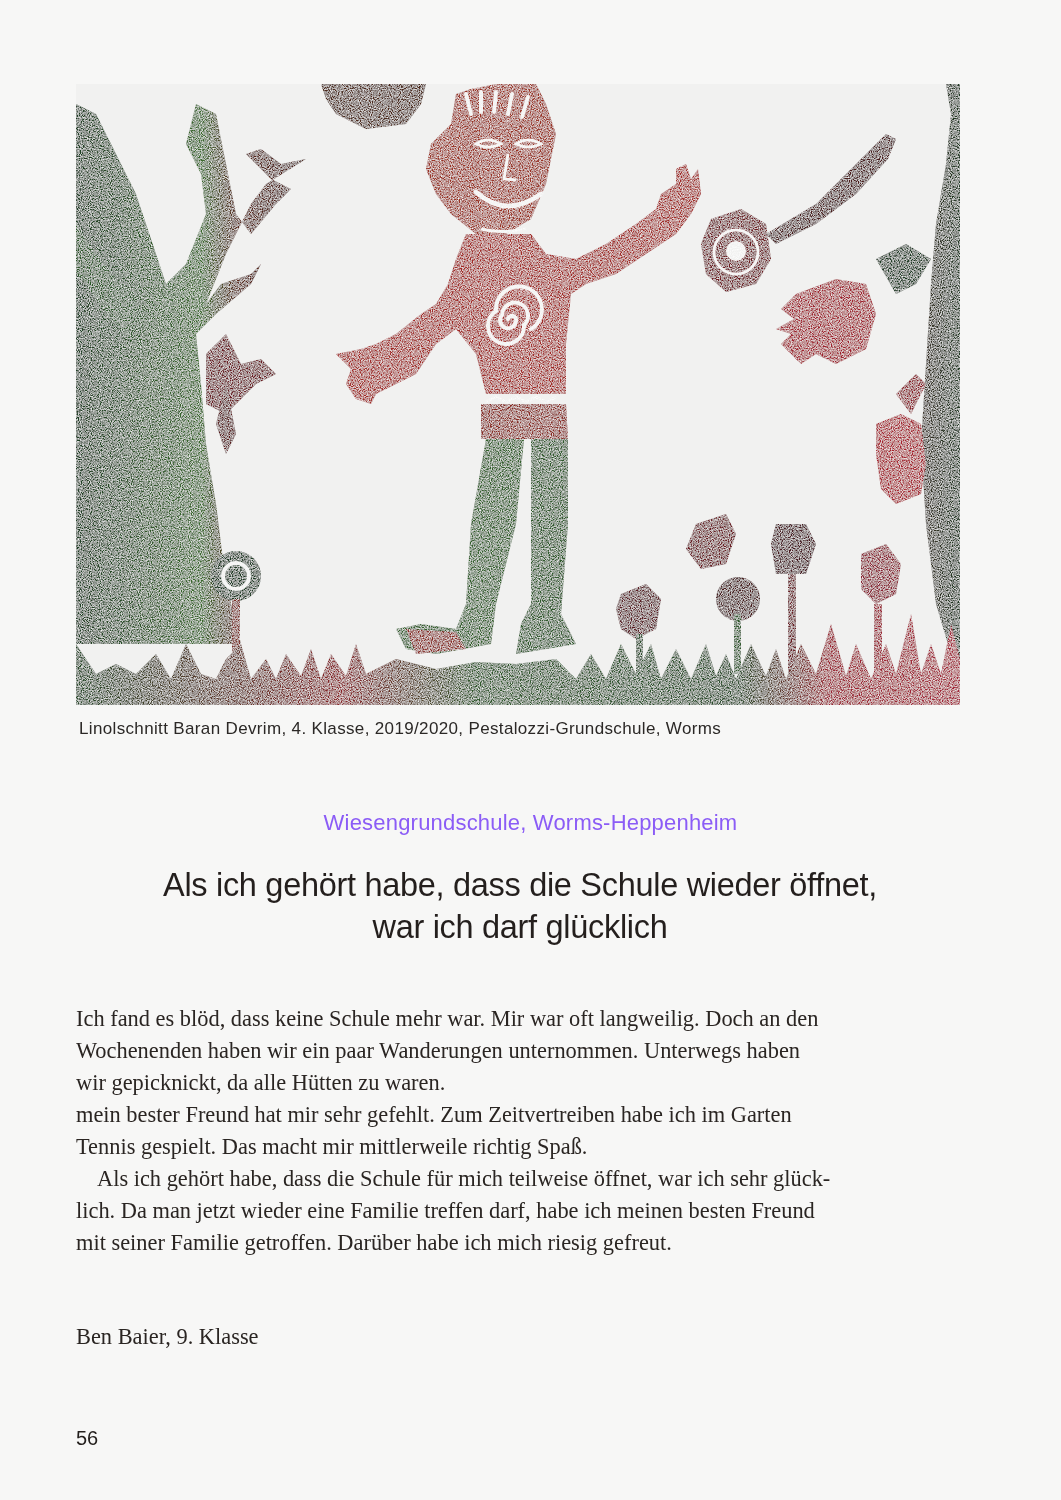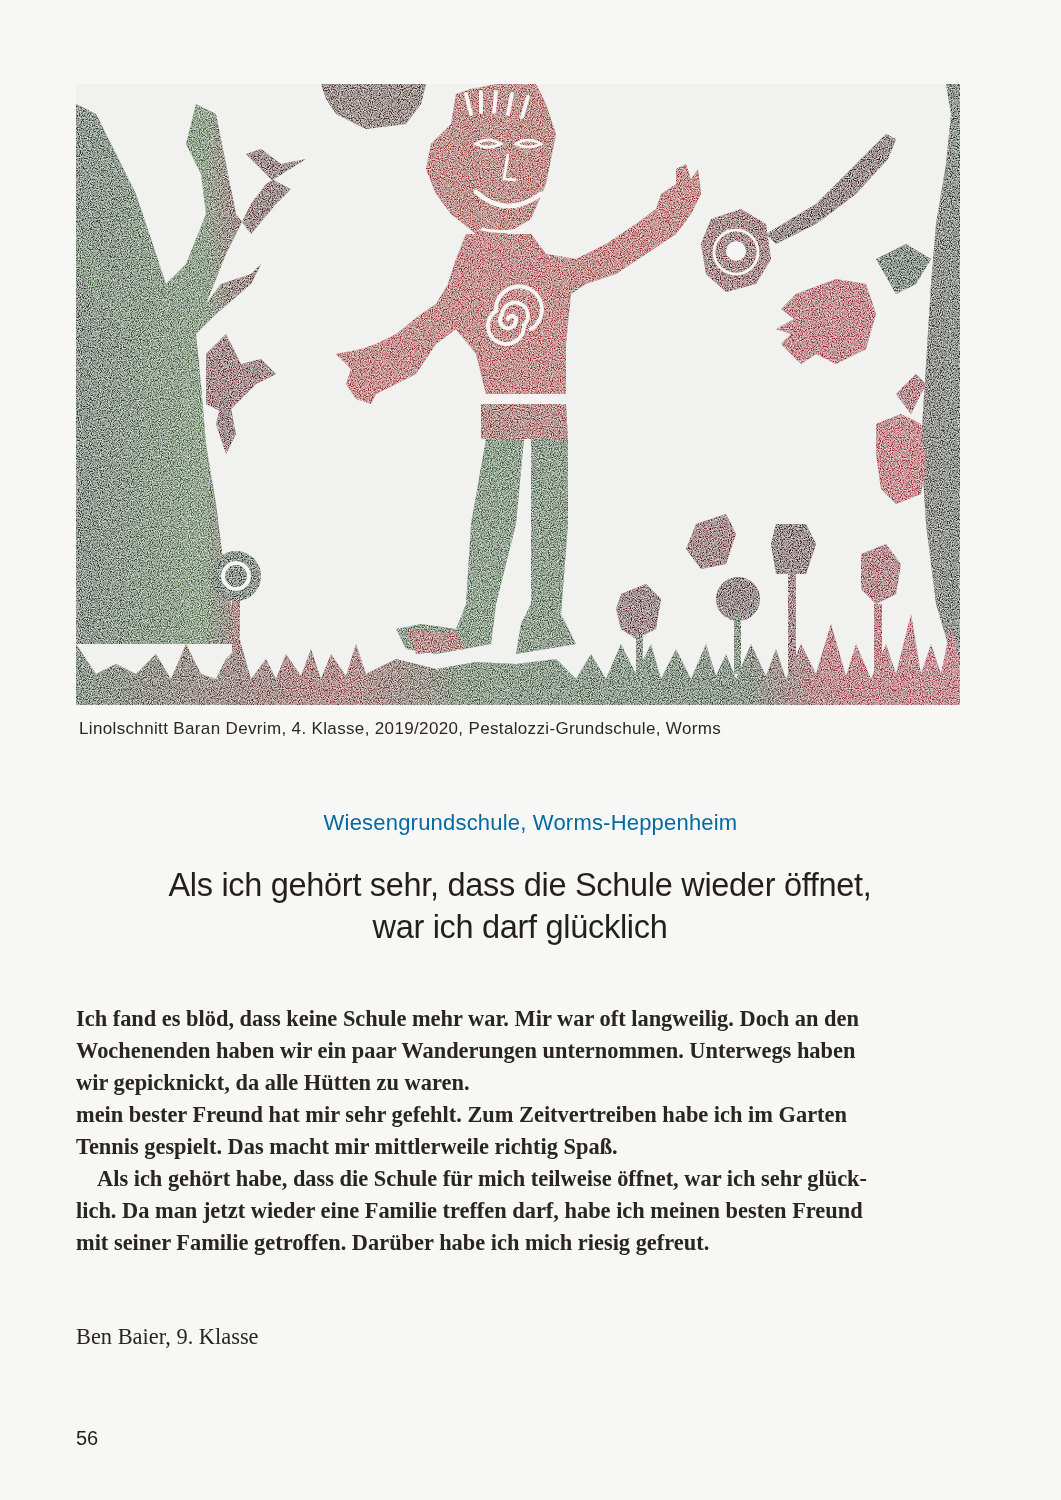--- a/index.html
+++ b/index.html
@@ -26,21 +26,21 @@
     letter-spacing: 0.35px;
     color: #2b2826;
     white-space: nowrap;
   }
   .school {
     position: absolute;
     left: 0; width: 1061px; top: 810px;
     text-align: center;
     font-family: "Liberation Sans", sans-serif;
     font-size: 22px;
-    color: #0369a1;
+    color: #8b5cf6;
     letter-spacing: 0.2px;
   }
   .headline {
     position: absolute;
     left: 40px; width: 960px; top: 864px;
     text-align: center;
     font-family: "Liberation Sans", sans-serif;
     font-size: 32.5px;
     line-height: 42px;
     color: #241f1d;
@@ -48,21 +48,21 @@
   }
   .body-text {
     position: absolute;
     left: 76px; top: 1003px;
     width: 900px;
     font-family: "Liberation Serif", serif;
     font-size: 22.4px;
     line-height: 32px;
     color: #2a2522;
   }
-  .body-text p { margin: 0; white-space: nowrap; font-weight: bold; }
+  .body-text p { margin: 0; white-space: nowrap; }
   .body-text .indent { padding-left: 21px; }
   .author {
     position: absolute;
     left: 76px; top: 1324px;
     font-family: "Liberation Serif", serif;
     font-size: 22.4px;
     color: #2a2522;
   }
   .page-number {
     position: absolute;
@@ -179,21 +179,21 @@
       <path d="M0,560 L0,621 L884,621 L884,575 L875,540 L865,590 L855,560 L845,590 L835,530 L820,590 L810,560 L795,595 L780,560 L770,592 L755,540 L740,590 L725,560 L710,595 L700,565 L690,592 L675,560 L660,595 L650,570 L640,592 L630,560 L615,595 L600,565 L585,595 L575,560 L560,590 L545,560 L530,595 L515,570 L500,595 L480,575 L440,580 L400,578 L360,585 L320,575 L290,590 L280,560 L270,592 L255,570 L245,595 L235,565 L225,592 L210,570 L200,595 L190,575 L175,595 L165,560 L150,575 L140,595 L125,590 L110,560 L95,595 L80,570 L60,590 L40,580 L20,590 Z" fill="url(#groundGrad)"></path>
     </g>
   </svg>
 </div>
 
 <div class="caption">Linolschnitt Baran Devrim, 4. Klasse, 2019/2020, Pestalozzi-Grundschule, Worms</div>
 
 <div class="school">Wiesengrundschule, Worms-Heppenheim</div>
 
 <div class="headline">
-  <div>Als ich gehört sehr, dass die Schule wieder öffnet,</div>
+  <div>Als ich gehört habe, dass die Schule wieder öffnet,</div>
   <div>war ich darf glücklich</div>
 </div>
 
 <div class="body-text">
   <p>Ich fand es blöd, dass keine Schule mehr war. Mir war oft langweilig. Doch an den</p>
   <p>Wochenenden haben wir ein paar Wanderungen unternommen. Unterwegs haben</p>
   <p>wir gepicknickt, da alle Hütten zu waren.</p>
   <p>mein bester Freund hat mir sehr gefehlt. Zum Zeitvertreiben habe ich im Garten</p>
   <p>Tennis gespielt. Das macht mir mittlerweile richtig Spaß.</p>
   <p class="indent">Als ich gehört habe, dass die Schule für mich teilweise öffnet, war ich sehr glück-</p>

